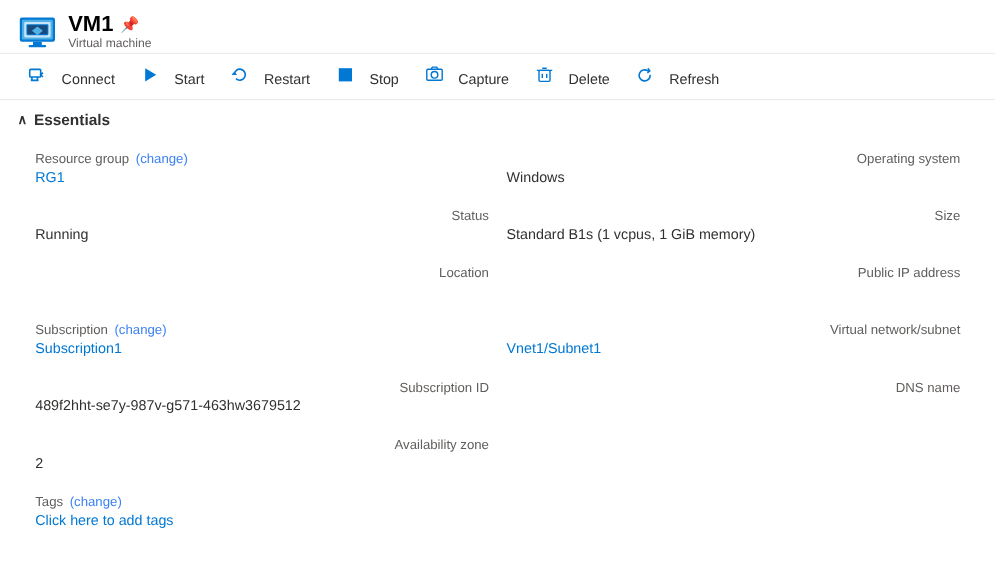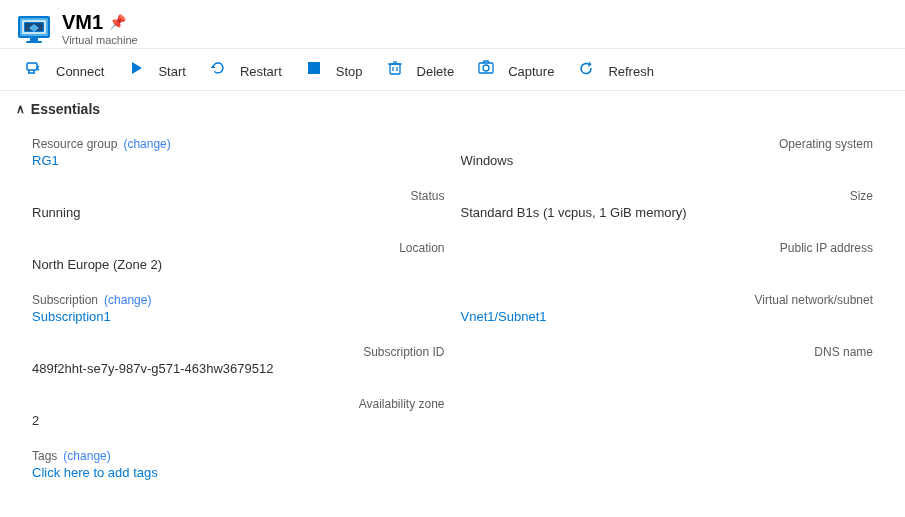--- a/index.html
+++ b/index.html
@@ -188,44 +188,44 @@
       <svg width="16" height="16" viewBox="0 0 16 16">
         <rect x="2" y="2" width="12" height="12" fill="#0078d4"></rect>
       </svg>
     </span>
     <span>Stop</span>
   </button>
 
   <button class="toolbar-btn">
     <span class="btn-icon">
       <svg width="16" height="16" viewBox="0 0 16 16" fill="none">
+        <rect x="1" y="3" width="14" height="10" rx="1" stroke="#0078d4" stroke-width="1.3"></rect>
+        <circle cx="8" cy="8" r="3" stroke="#0078d4" stroke-width="1.3"></circle>
+        <path d="M5 3 L6 1 L10 1 L11 3" stroke="#0078d4" stroke-width="1.3"></path>
+      </svg>
+    </span>
+    <span>Capture</span>
+  </button>
+
+  <button class="toolbar-btn">
+    <span class="btn-icon">
+      <svg width="16" height="16" viewBox="0 0 16 16" fill="none">
         <rect x="3" y="4" width="10" height="10" rx="1" stroke="#0078d4" stroke-width="1.3"></rect>
         <line x1="1" y1="4" x2="15" y2="4" stroke="#0078d4" stroke-width="1.3"></line>
         <line x1="6" y1="2" x2="10" y2="2" stroke="#0078d4" stroke-width="1.3"></line>
         <line x1="6" y1="7" x2="6" y2="11" stroke="#0078d4" stroke-width="1.3"></line>
         <line x1="10" y1="7" x2="10" y2="11" stroke="#0078d4" stroke-width="1.3"></line>
       </svg>
     </span>
     <span>Delete</span>
   </button>
 
   <button class="toolbar-btn">
     <span class="btn-icon">
       <svg width="16" height="16" viewBox="0 0 16 16" fill="none">
-        <rect x="1" y="3" width="14" height="10" rx="1" stroke="#0078d4" stroke-width="1.3"></rect>
-        <circle cx="8" cy="8" r="3" stroke="#0078d4" stroke-width="1.3"></circle>
-        <path d="M5 3 L6 1 L10 1 L11 3" stroke="#0078d4" stroke-width="1.3"></path>
-      </svg>
-    </span>
-    <span>Capture</span>
-  </button>
-
-  <button class="toolbar-btn">
-    <span class="btn-icon">
-      <svg width="16" height="16" viewBox="0 0 16 16" fill="none">
         <path d="M13 8A5 5 0 1 1 11 4.5" stroke="#0078d4" stroke-width="1.5"></path>
         <polyline points="11,2 13,4.5 10.5,6.5" fill="#0078d4" stroke="#0078d4" stroke-width="1"></polyline>
       </svg>
     </span>
     <span>Refresh</span>
   </button>
 </div>
 
 <div>
   <div class="collapse-bar">
@@ -245,21 +245,20 @@
         <a class="field-value link">RG1</a>
       </div>
 
       <div class="field-group">
         <div class="field-label">Status</div>
         <div class="field-value">Running</div>
       </div>
 
       <div class="field-group">
         <div class="field-label">Location</div>
-        <div class="field-value">North Europe (Zone 2)</div>
       </div>
 
       <div class="field-group">
         <div class="label-with-change">
           <span>Subscription</span>
           <span class="inline-link">(change)</span>
         </div>
         <a class="field-value link">Subscription1</a>
       </div>
 

